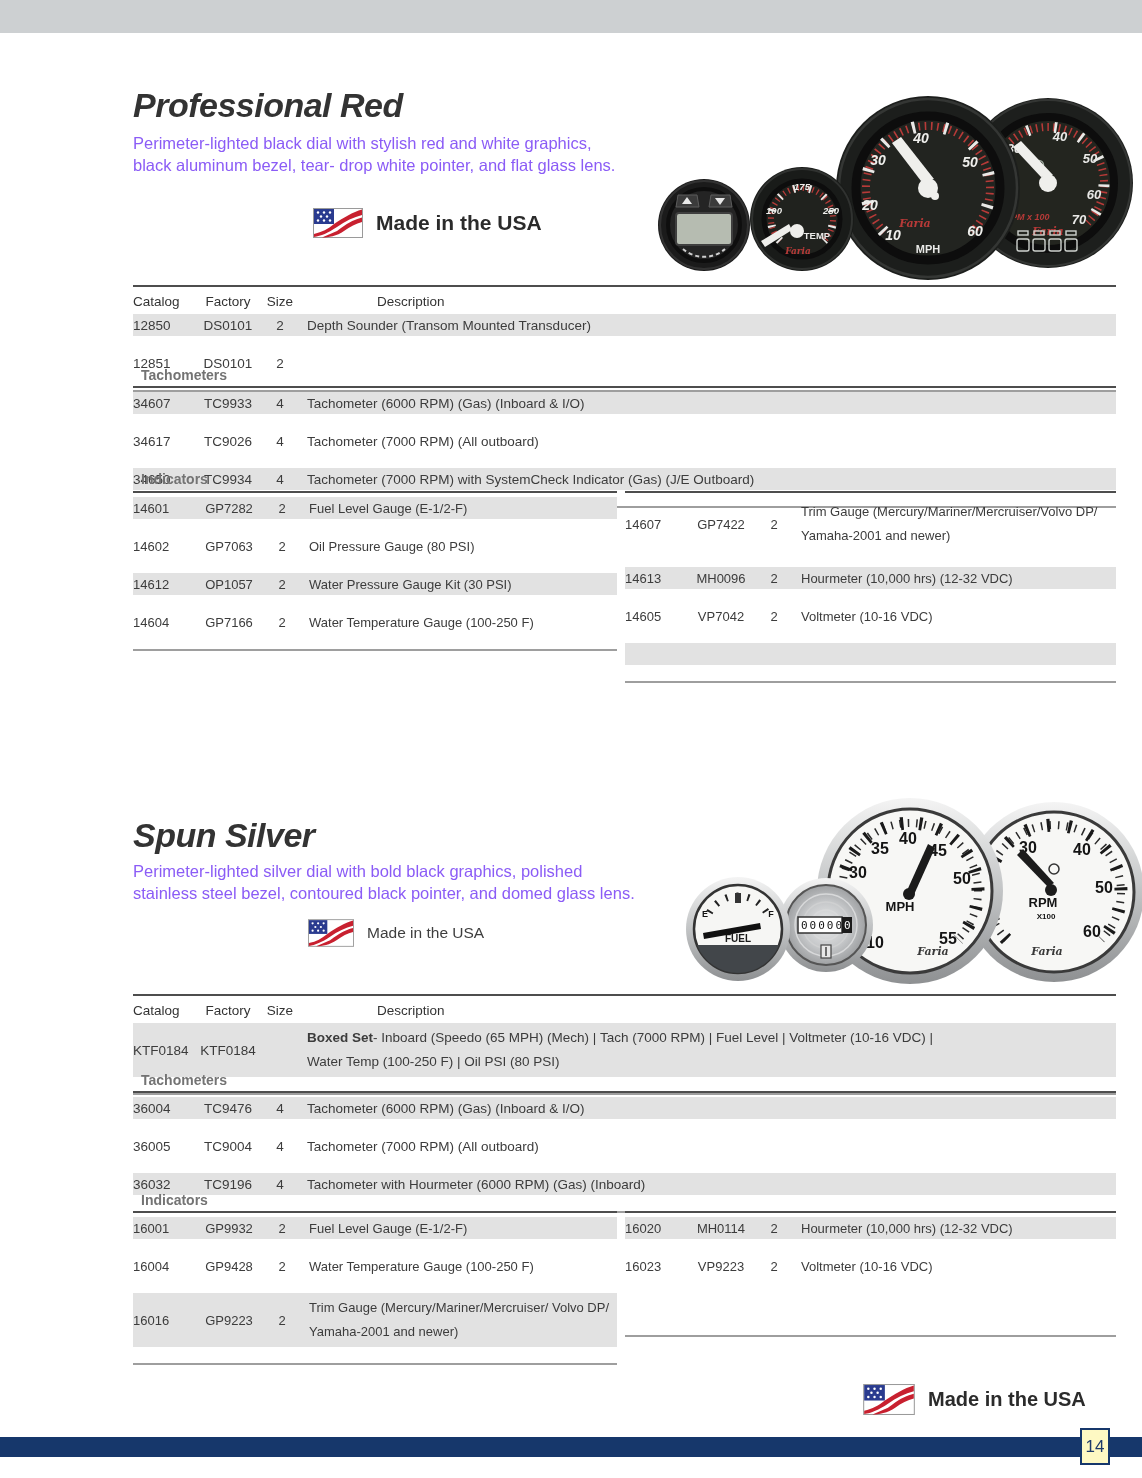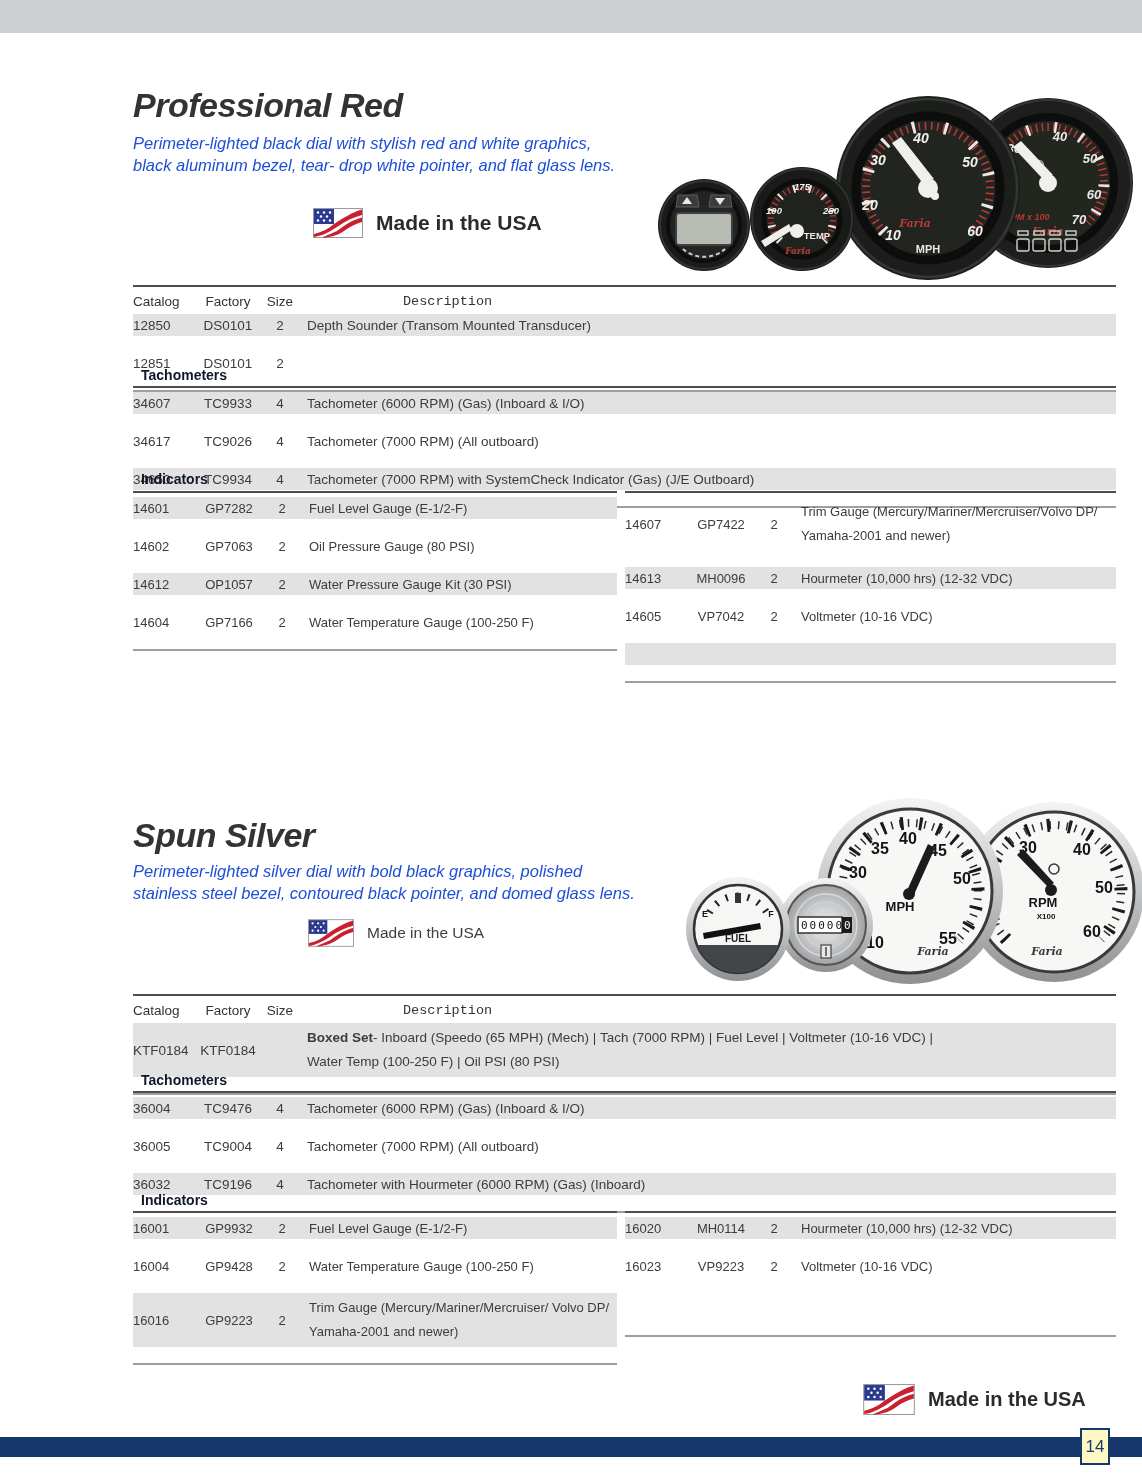--- a/index.html
+++ b/index.html
@@ -1,39 +1,39 @@
 <!DOCTYPE html>
 <html><head>
 <meta charset="utf-8">
 <style>
   html,body{margin:0;padding:0;}
   body{font-family:"Liberation Sans",sans-serif;background:#ffffff;}
   .page{position:relative;width:1142px;height:1478px;background:#fff;overflow:hidden;}
   .top-bar{position:absolute;left:0;top:0;width:1142px;height:33px;background:#cdd0d2;}
   .big-title{position:absolute;font-size:34px;font-weight:bold;font-style:italic;color:#333;letter-spacing:-0.5px;white-space:nowrap;}
-  .subtitle{position:absolute;font-size:16.5px;font-style:italic;color:#1d4ed8;line-height:21.5px;white-space:nowrap;}
+  .subtitle{position:absolute;font-size:16.5px;color:#8b5cf6;line-height:21.5px;white-space:nowrap;}
   .usa-row{position:absolute;display:flex;align-items:center;gap:13px;}
   .usa-row .flag{flex:none;display:block;}
   .usa-row .txt{font-weight:bold;font-size:21px;color:#2b2b2b;white-space:nowrap;}
   .usa-row.small .txt{font-weight:normal;font-size:15.5px;color:#3e3e3e;}
   .usa-row.footer .txt{font-size:20px;}
-  .sec-label{position:absolute;font-weight:bold;font-size:14px;color:#0f172a;}
+  .sec-label{position:absolute;font-weight:bold;font-size:14px;color:#737373;}
   .tbl{position:absolute;border-top:2px solid #4d4d4d;border-bottom:2px solid #9e9e9e;padding-top:4px;box-sizing:border-box;}
   .trow{display:flex;align-items:center;min-height:22px;margin-bottom:16px;font-size:13.5px;color:#3c3c3c;}
   .trow.shade{background:#e2e2e2;}
   .trow.thead{min-height:20px;margin-bottom:3px;color:#333;}
   .c-cat{flex:none;width:58px;text-align:left;}
   .c-fac{flex:none;width:74px;text-align:center;}
   .c-size{flex:none;width:30px;text-align:center;}
   .c-desc{flex:1;padding-left:12px;}
   .tbl.half .c-cat{width:58px;}
   .tbl.half .c-fac{width:76px;}
   .tbl.half .c-size{width:30px;}
   .tbl.half .trow{font-size:13px;}
-  .desc-head span{display:inline-block;margin-left:96px;font-family:Liberation Mono, monospace;}
+  .desc-head span{display:inline-block;margin-left:70px;}
   .two-line{padding:3px 0;}
   .two-line .c-desc{line-height:24px;}
   .wrap-640{display:inline-block;max-width:640px;vertical-align:top;}
   .bold{font-weight:bold;}
   .spacer{height:42px;}
   .gauges{position:absolute;}
   .footer-bar{position:absolute;left:0;top:1437px;width:1142px;height:20px;background:#16376b;}
   .page-box{position:absolute;left:1080px;top:1428px;width:30px;height:37px;background:#fef9c3;border:2px solid #16376b;box-sizing:border-box;display:flex;align-items:center;justify-content:center;font-size:17px;color:#1d3a6b;}
   .gnum{font-weight:bold;text-anchor:middle;}
 </style>

